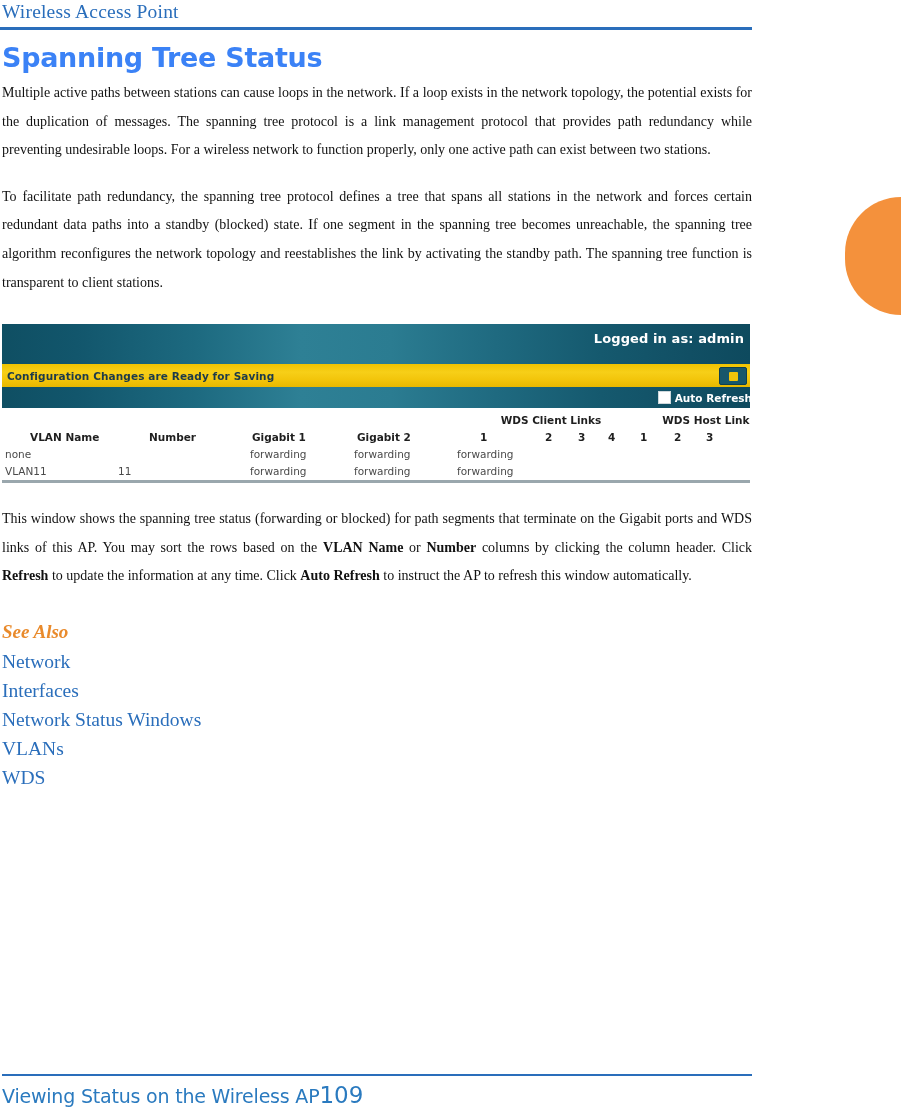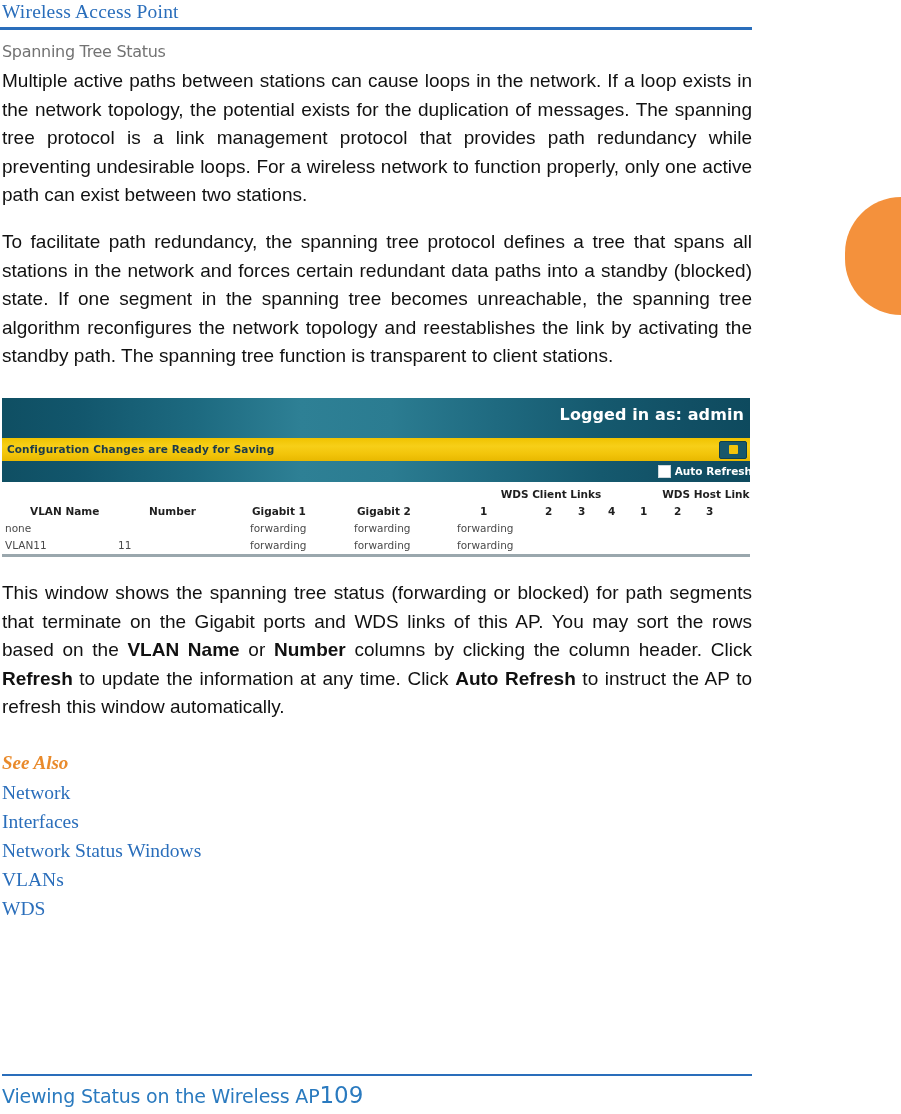--- a/index.html
+++ b/index.html
@@ -57,29 +57,29 @@
 
   
   .content {
     position: absolute;
     left: 2px;
     top: 42px;
     width: 750px;
   }
   h2.section-title {
     font-family: "DejaVu Sans", sans-serif;
-    font-size: 16px;
-    font-weight: normal;
-    color: #737373;
+    font-size: 27px;
+    font-weight: bold;
+    color: #3b82f6;
     margin: 0 0 6px 0;
     letter-spacing: -0.3px;
   }
   p.body {
-    font-family: Liberation Sans, sans-serif;
-    font-size: 19px;
+    font-family: Liberation Serif, serif;
+    font-size: 14px;
     line-height: 28.6px;
     text-align: justify;
     margin: 0 0 18px 0;
     color: #111111;
   }
   p.body b { font-weight: bold; }
 
   
   .figure-wrap {
     margin-top: 27px;
@@ -101,21 +101,21 @@
   }
   .shot-header .hdr-top {
     height: 33px;
     position: relative;
   }
   .logged-in {
     position: absolute;
     right: 6px;
     top: 7px;
     font-family: "DejaVu Sans", sans-serif;
-    font-size: 16px;
+    font-size: 13px;
     font-weight: bold;
     color: #ffffff;
     letter-spacing: 0.1px;
   }
   .save-banner {
     position: absolute;
     left: 0;
     top: 40px;
     width: 100%;
     height: 23px;

